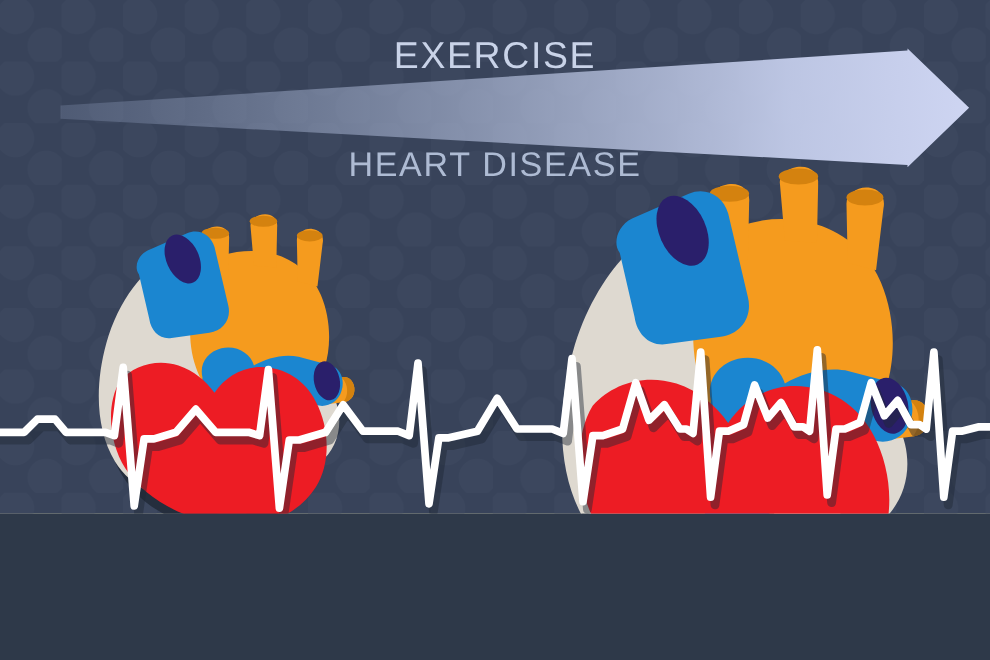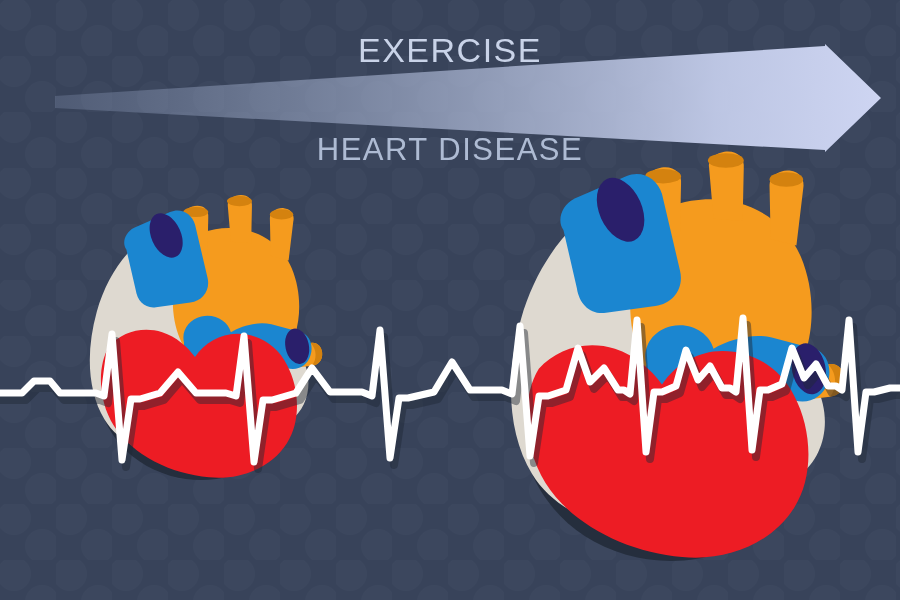--- a/index.html
+++ b/index.html
@@ -7,21 +7,21 @@
     margin: 0;
     padding: 0;
     background: #2e3949;
   }
   body {
     font-family: "Liberation Sans", sans-serif;
   }
   #stage {
     position: relative;
     width: 900px;
-    height: 600px;
+    height: 467px;
     overflow: hidden;
     background-color: #fef9c3;
   }
   #stage svg.layer {
     position: absolute;
     left: 0;
     top: 0;
     width: 900px;
     height: 600px;
     display: block;

